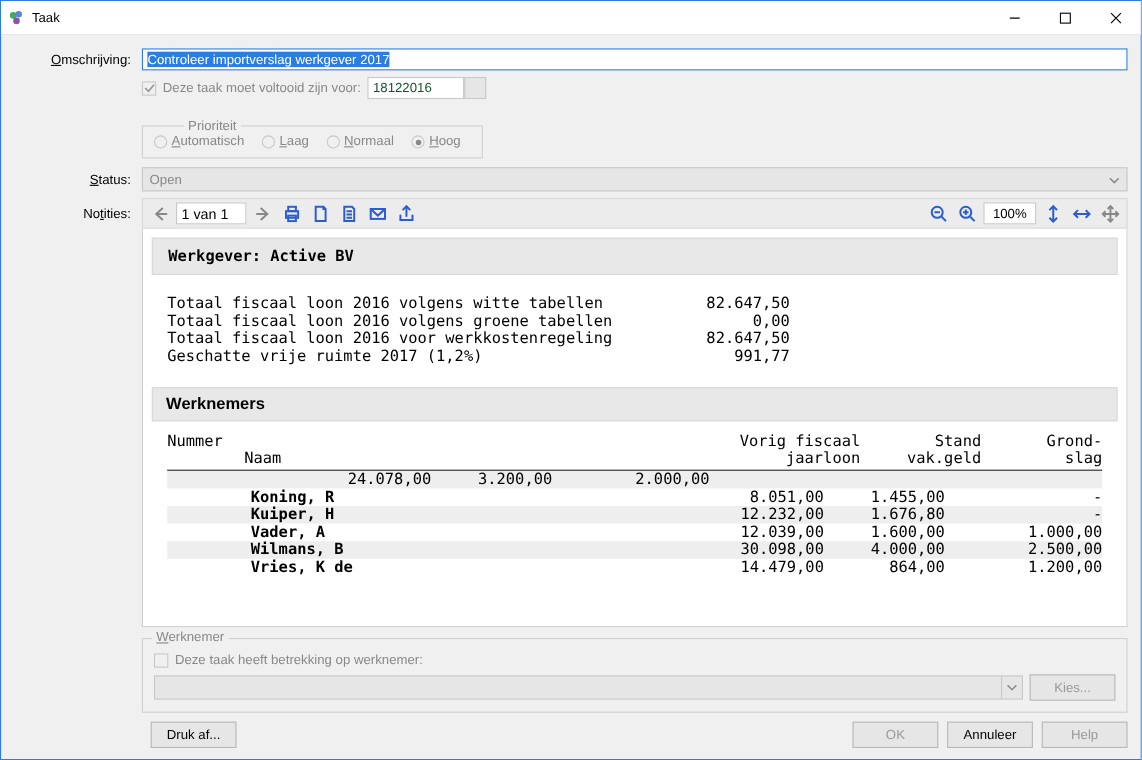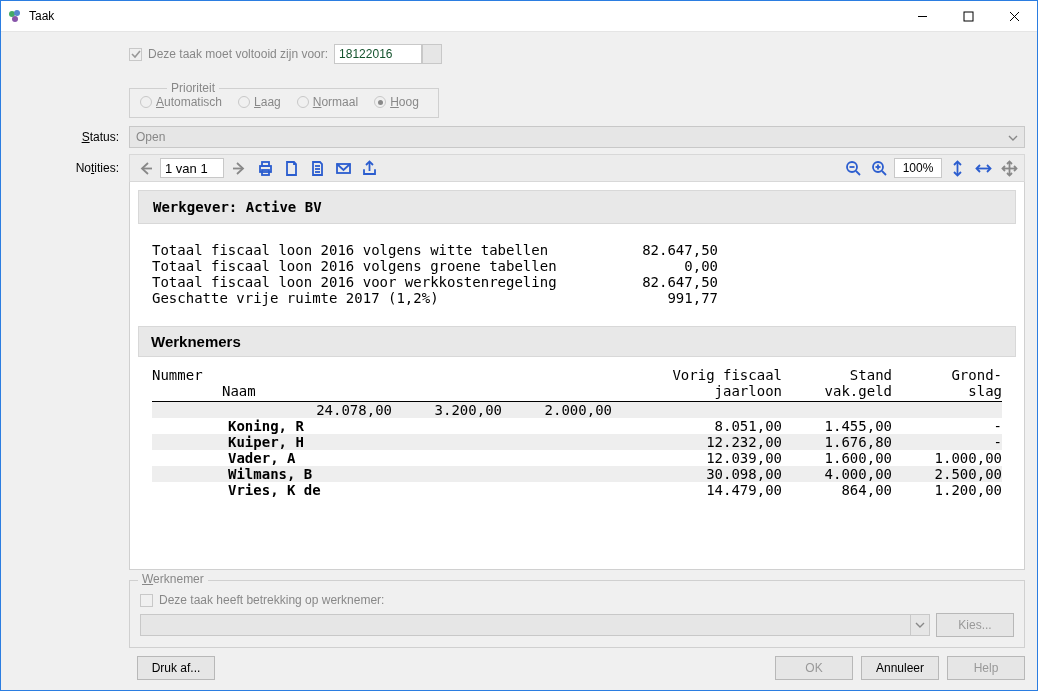--- a/index.html
+++ b/index.html
@@ -120,21 +120,21 @@
 .fieldset .legend {
   position: absolute;
   top: -8px; left: 8px;
   background: #f0f0f0;
   padding: 0 4px;
   color: #888;
   font-size: 12px;
   margin-left: 29px;
 }
 .radios { display: flex; gap: 16px; }
-.radio { display: flex; align-items: center; gap: 4px; }
+.radio { display: flex; align-items: flex-end; gap: 4px; }
 .radio .dot {
   width: 12px; height: 12px;
   border: 1px solid #b0b0b0;
   border-radius: 50%;
   display: flex; align-items: center; justify-content: center;
   background: #fff;
   box-sizing: border-box;
 }
 .radio.disabled .dot { border-color: #c8c8c8; background: #f0f0f0; }
 .radio .dot .inner {
@@ -260,21 +260,21 @@
 .rt-head .h-c1, .rt-head .h-c2, .rt-head .h-c3 { text-align: right; display: flex; flex-direction: column; line-height: 1.15; }
 .rt-head .h-c1 { width: 170px; }
 .rt-head .h-c2 { width: 110px; }
 .rt-head .h-c3 { width: 110px; }
 .rt-row { display: flex; }
 .rt-row.alt { background: #eeeeee; }
 .rt-row .c-nummer { width: 70px; }
 .rt-row .c-naam { flex: 1; font-weight: bold; padding-left: 6px; }
 .rt-row .c1 { width: 170px; text-align: right; }
 .rt-row .c2 { width: 110px; text-align: right; }
-.rt-row .c3 { width: 110px; text-align: right; }
+.rt-row .c3 { width: 110px; text-align: right; padding-left: 33px; }
 
 .werknemer-box {
   margin-left: 116px;
   margin-top: 10px;
   border: 1px solid #d0d0d0;
   padding: 8px 10px 10px 10px;
   position: relative;
 }
 .werknemer-box .legend {
   position: absolute; top: -9px; left: 8px;
@@ -354,20 +354,26 @@
           <svg viewBox="0 0 11 11">
             <line x1="1" y1="1" x2="10" y2="10"></line>
             <line x1="10" y1="1" x2="1" y2="10"></line>
           </svg>
         </div>
     </div>
   </div>
 
   <div class="body">
 
+    <div class="row">
+      <div class="label-col"><span class="ul">O</span><span>mschrijving:</span></div>
+      <div class="input-text sel" style="display:flex;align-items:center;">
+        <span class="seltext">Controleer importverslag werkgever 2017</span>
+      </div>
+    </div>
 
     <div class="subrow">
       <span class="checkbox disabled">
         <svg viewBox="0 0 10 10">
             <polyline points="1,5 4,8 9,2" fill="none" stroke="#999" stroke-width="1.6"></polyline>
           </svg>
       </span>
       <span class="chk-label disabled">Deze taak moet voltooid zijn voor:</span>
       <div class="date-input disabled">
           <span>18122016</span>

